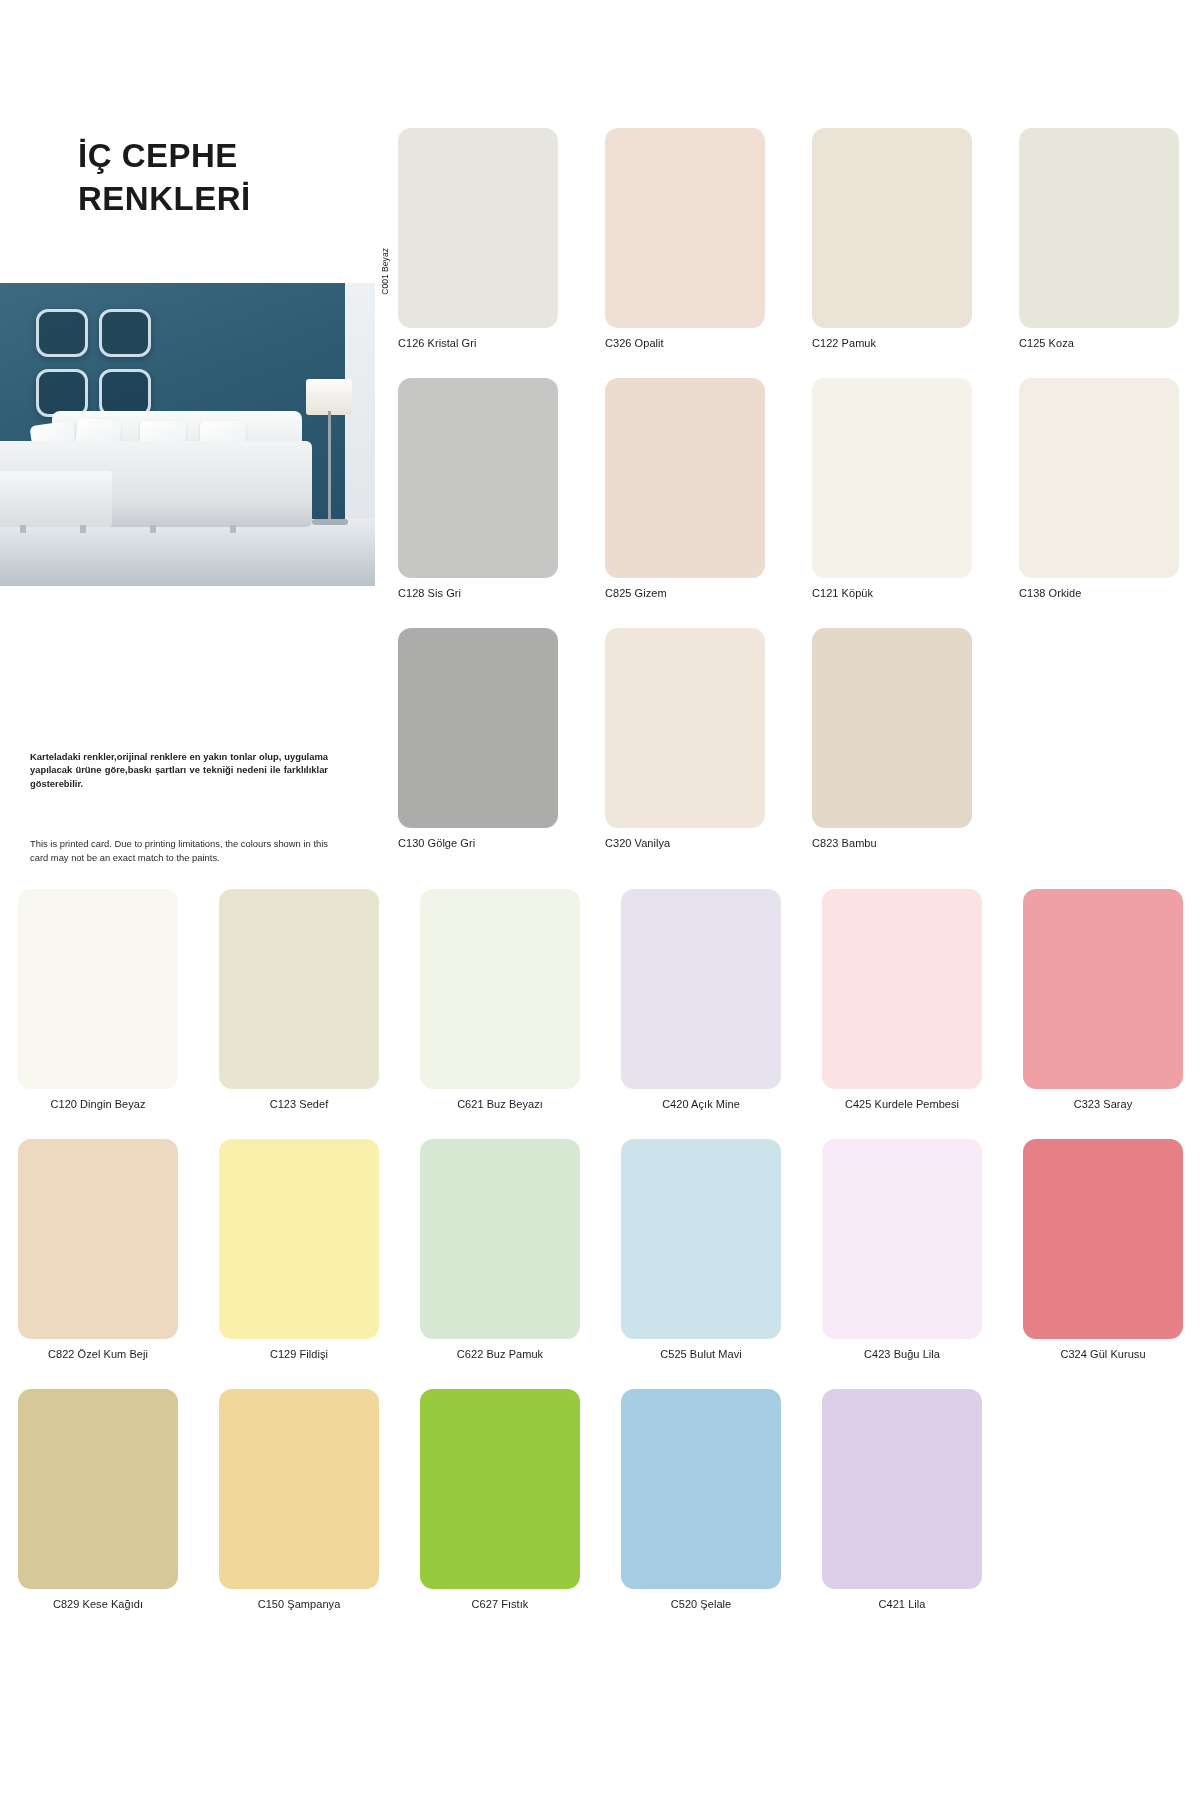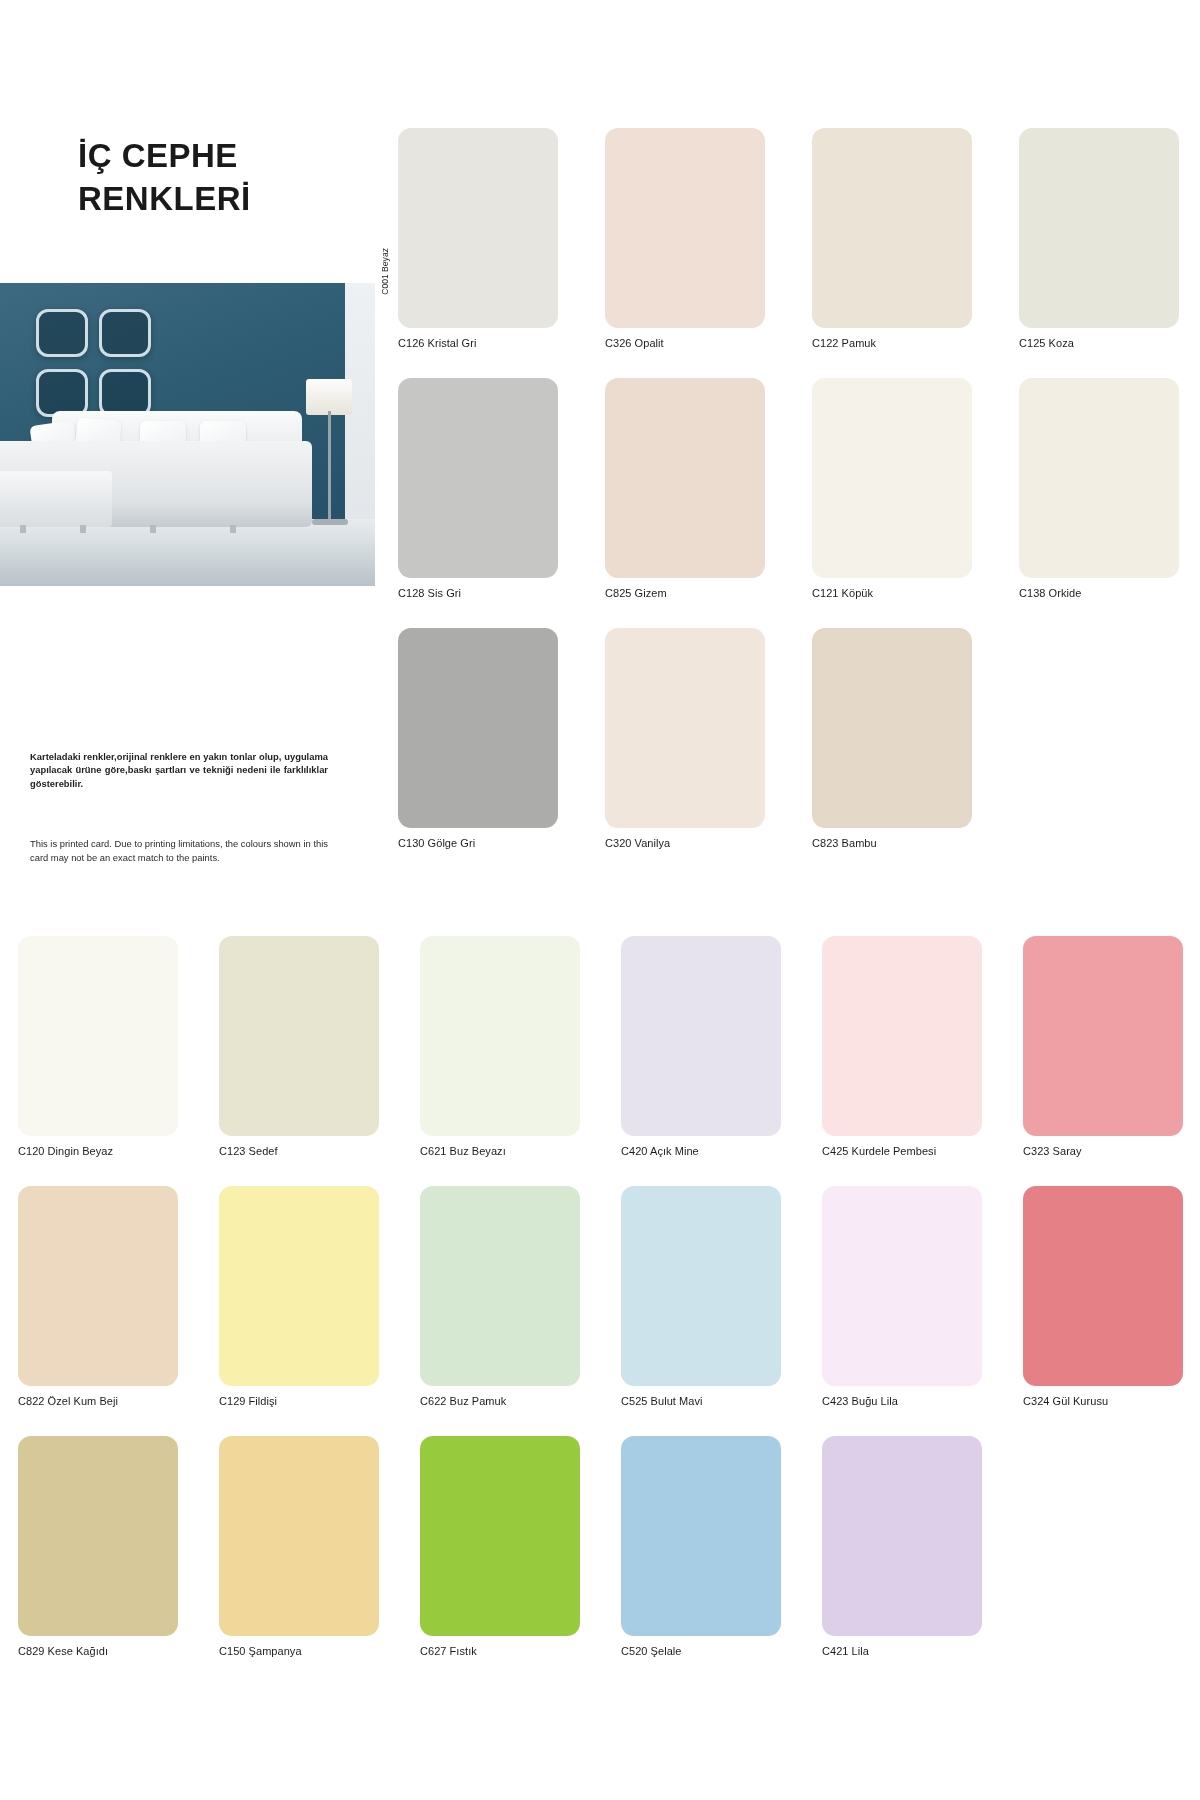--- a/index.html
+++ b/index.html
@@ -160,25 +160,26 @@
     display: grid;
   }
   #grid-top {
     left: 398px; top: 128px;
     width: 782px;
     grid-template-columns: repeat(4, 160px);
     column-gap: 47px;
     row-gap: 29px;
   }
   #grid-bottom {
-    left: 18px; top: 936px;
+    left: 18px; top: 889px;
     width: 1164px;
     grid-template-columns: repeat(6, 160px);
     column-gap: 41px;
     row-gap: 29px;
+    text-align: center;
   }
   .swatch-cell {
     width: 160px;
   }
   .chip {
     width: 160px;
     height: 200px;
     border-radius: 13px;
   }
   .chip-label {

